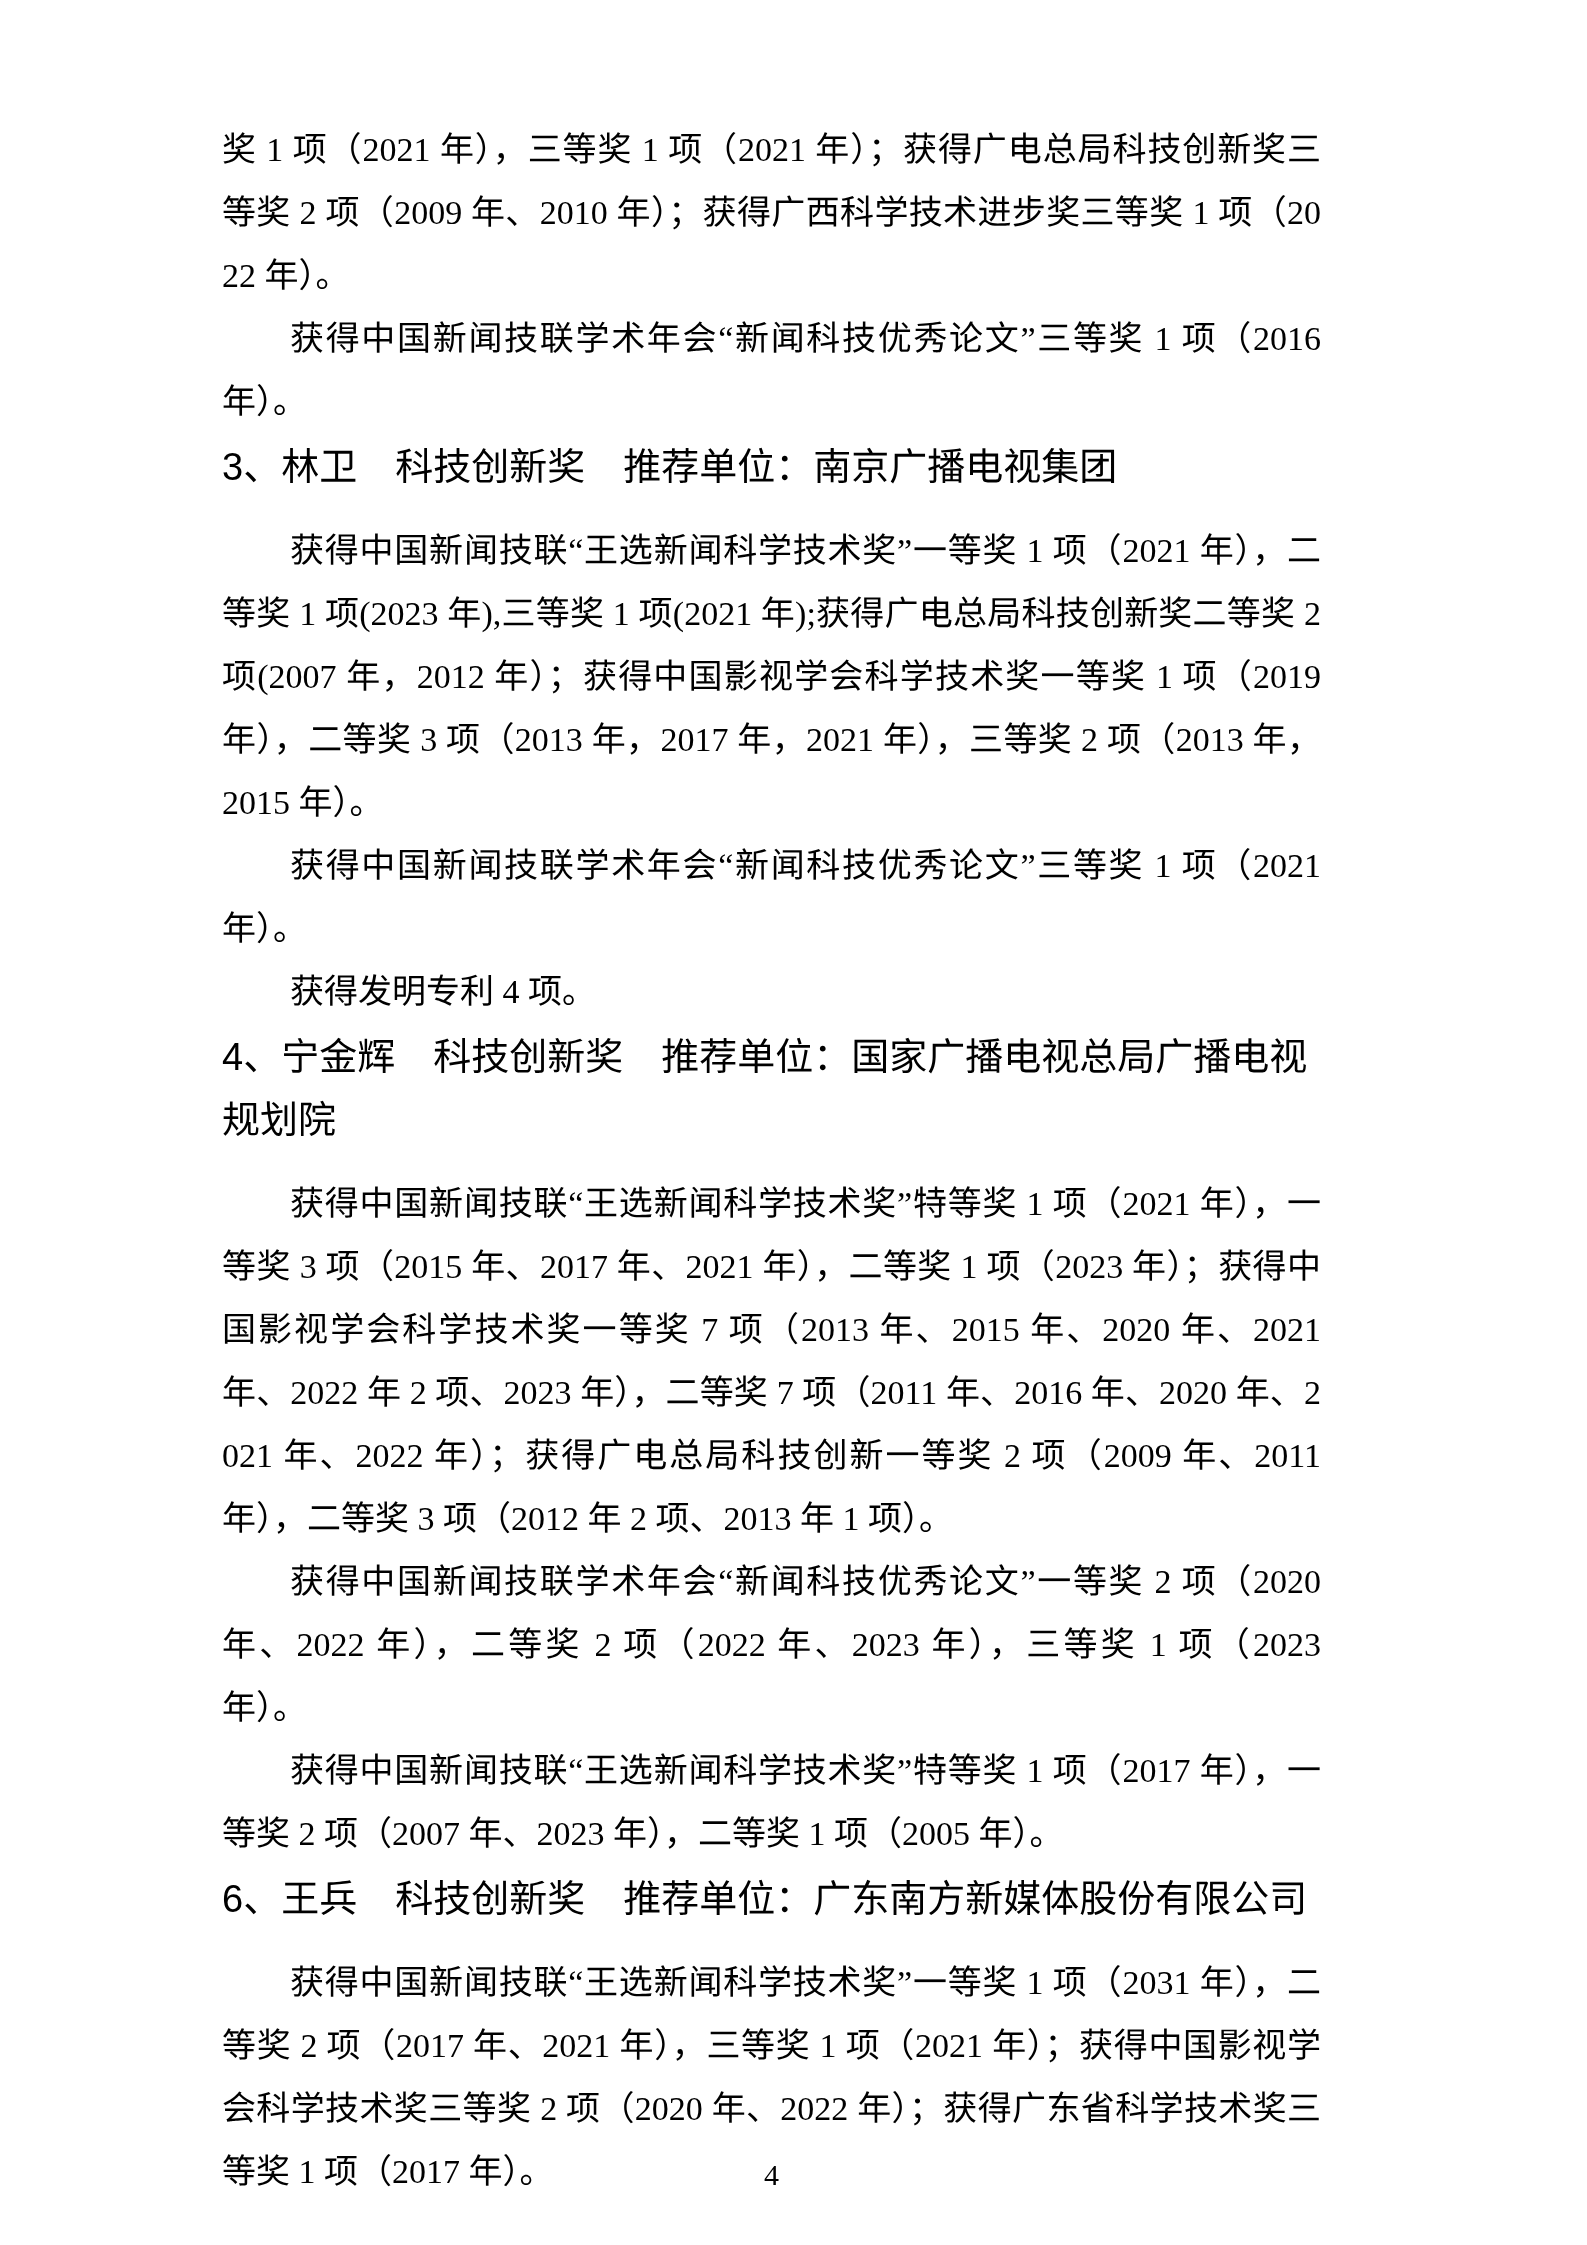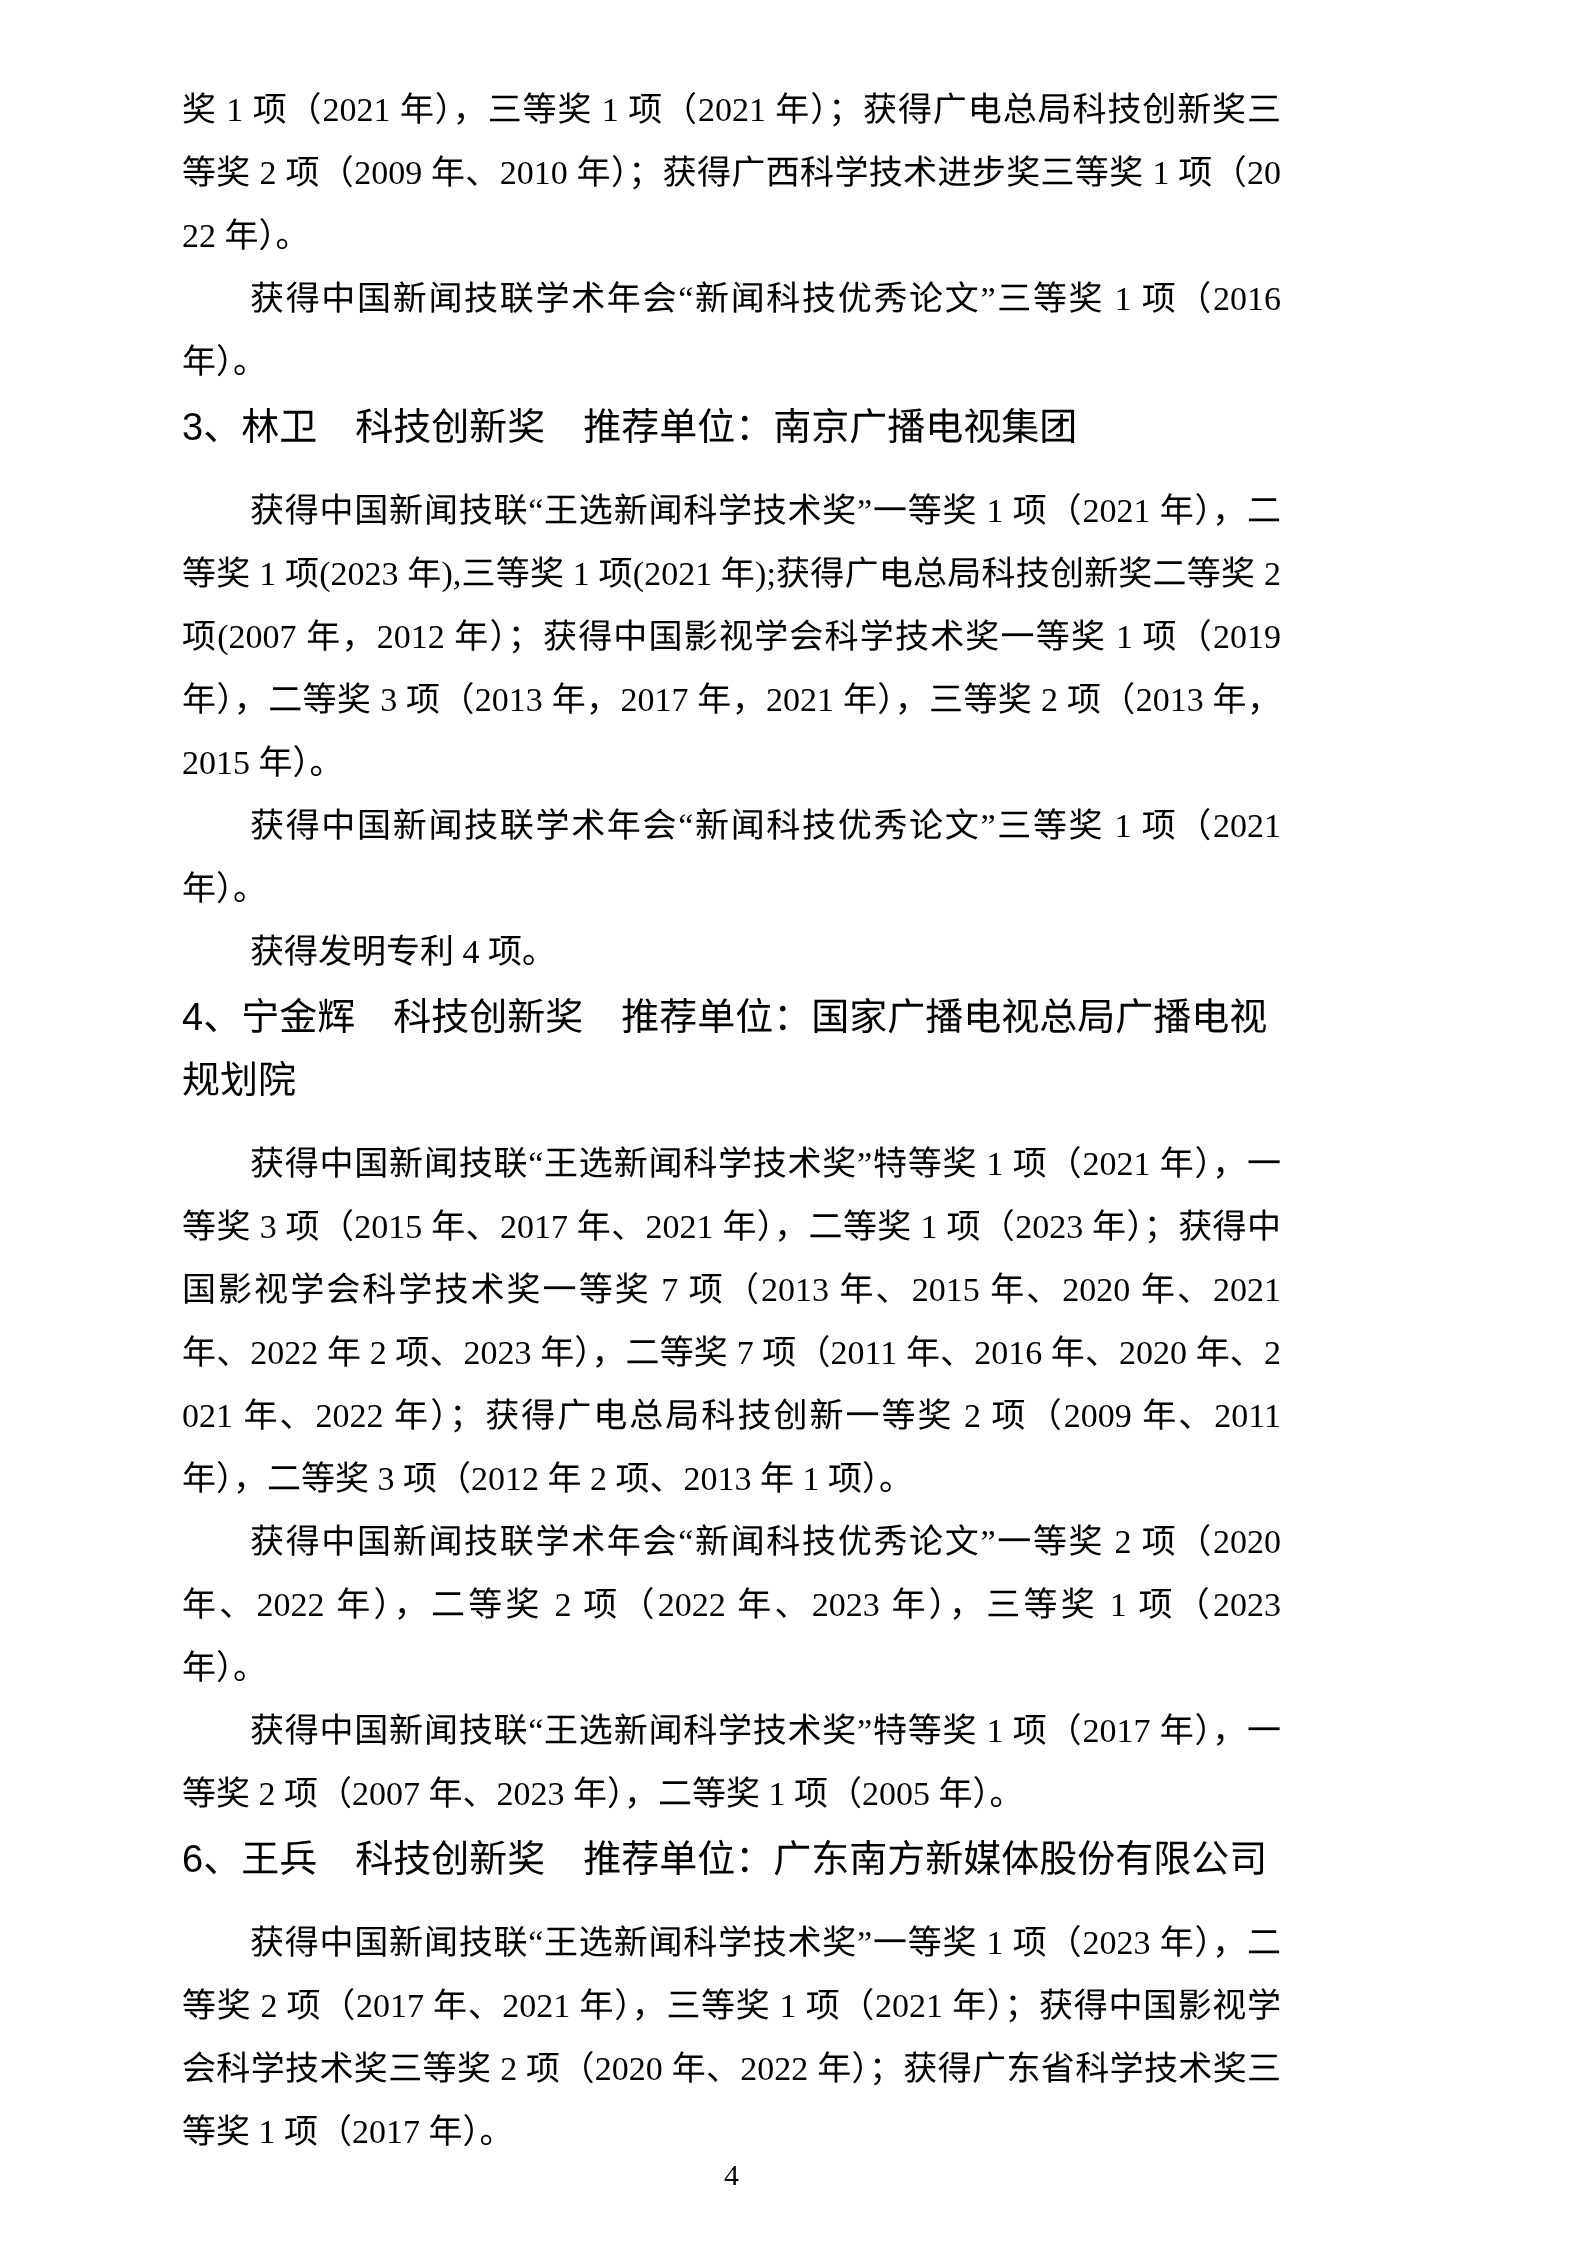--- a/index.html
+++ b/index.html
@@ -6,23 +6,24 @@
     margin: 0;
     padding: 0;
     background: #ffffff;
   }
   .page {
     position: relative;
     width: 1463px;
     height: 2245px;
     background: #ffffff;
     box-sizing: border-box;
-    padding: 78px 182px 0 182px;
+    padding: 118px 182px 0 182px;
     color: #000000;
     overflow: hidden;
+    margin-left: 40px;
   }
   .para {
     font-family: "Liberation Serif", "DejaVu Serif", serif;
     font-size: 34px;
     line-height: 63px;
     text-align: justify;
     text-justify: inter-ideograph;
     margin: 0;
     word-break: break-all;
   }
@@ -70,17 +71,17 @@
   <p class="para indent">获得中国新闻技联“王选新闻科学技术奖”特等奖 1 项（2021 年），一等奖 3 项（2015 年、2017 年、2021 年），二等奖 1 项（2023 年）；获得中国影视学会科学技术奖一等奖 7 项（2013 年、2015 年、2020 年、2021 年、2022 年 2 项、2023 年），二等奖 7 项（2011 年、2016 年、2020 年、2021 年、2022 年）；获得广电总局科技创新一等奖 2 项（2009 年、2011 年），二等奖 3 项（2012 年 2 项、2013 年 1 项）。</p>
 
   <p class="para indent">获得中国新闻技联学术年会“新闻科技优秀论文”一等奖 2 项（2020 年、2022 年），二等奖 2 项（2022 年、2023 年），三等奖 1 项（2023 年）。</p>
 
 
 
   <p class="para indent">获得中国新闻技联“王选新闻科学技术奖”特等奖 1 项（2017 年），一等奖 2 项（2007 年、2023 年），二等奖 1 项（2005 年）。</p>
 
   <h2 class="heading">6、王兵　科技创新奖　推荐单位：广东南方新媒体股份有限公司</h2>
 
-  <p class="para indent">获得中国新闻技联“王选新闻科学技术奖”一等奖 1 项（2023 年），二等奖 2 项（2017 年、2021 年），三等奖 1 项（2021 年）；获得中国影视学会科学技术奖三等奖 2 项（2020 年、2022 年）；获得广东省科学技术奖三等奖 1 项（2017 年）。</p>
+  <p class="para indent">获得中国新闻技联“王选新闻科学技术奖”一等奖 1 项（2031 年），二等奖 2 项（2017 年、2021 年），三等奖 1 项（2021 年）；获得中国影视学会科学技术奖三等奖 2 项（2020 年、2022 年）；获得广东省科学技术奖三等奖 1 项（2017 年）。</p>
 
   <div class="page-number">4</div>
 
 </div>
 
 </body></html>

